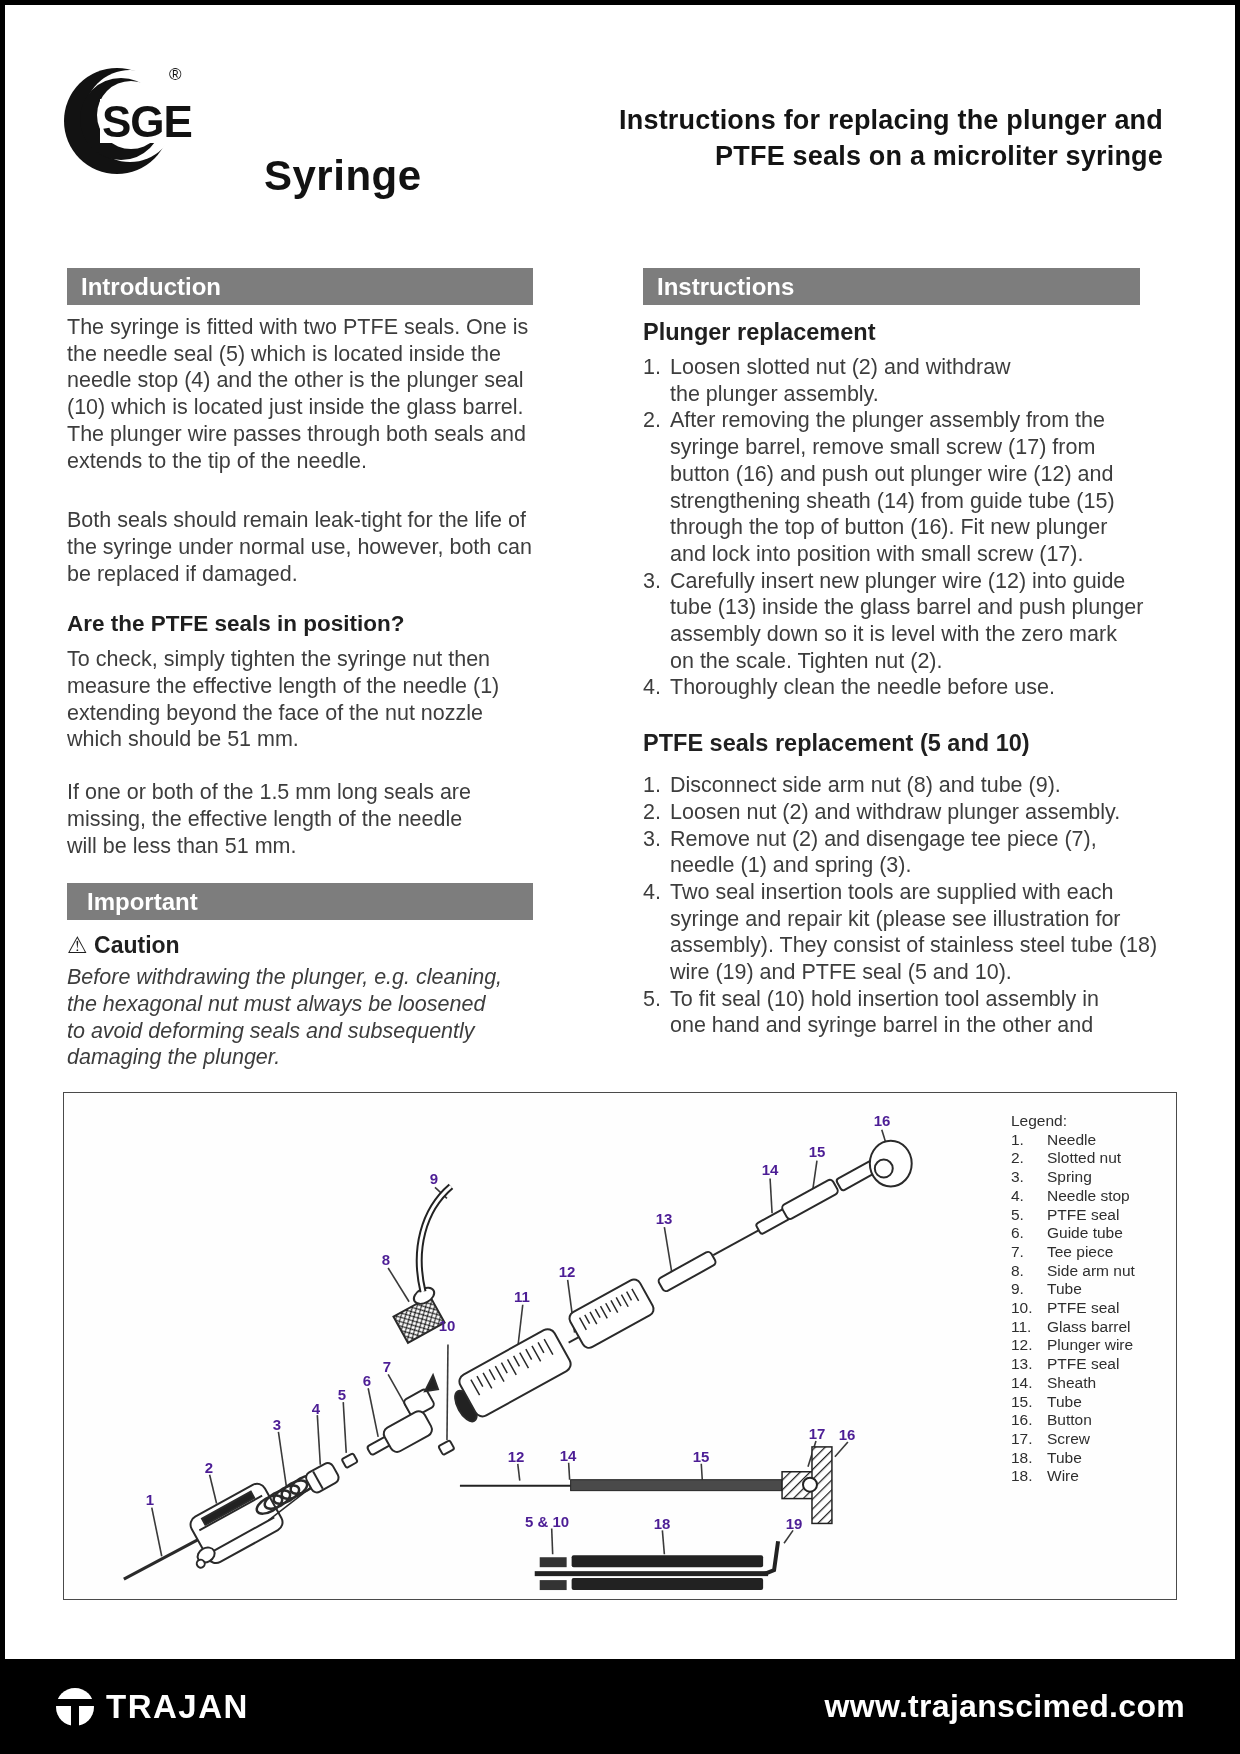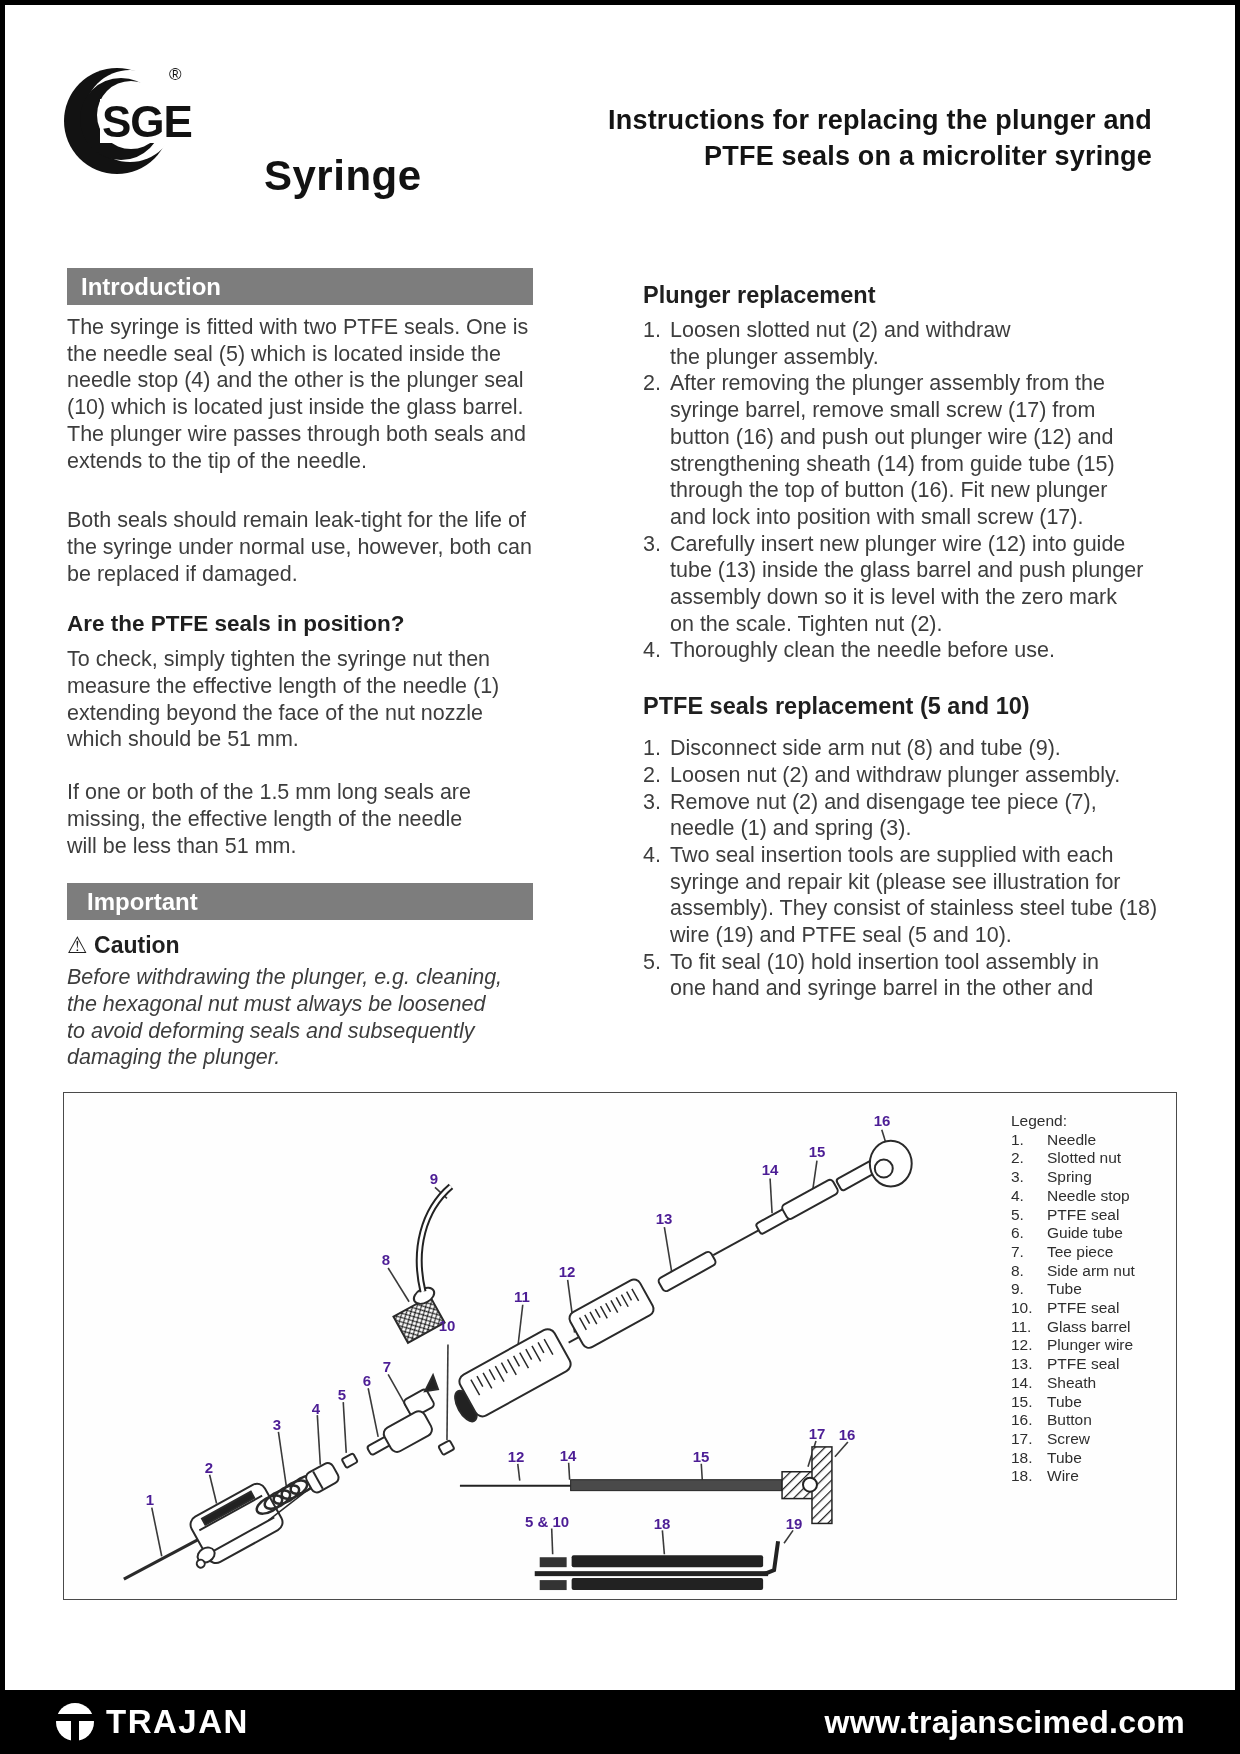--- a/index.html
+++ b/index.html
@@ -7,21 +7,21 @@
     position:relative; width:1240px; height:1754px; background:#ffffff;
     margin:0 auto; overflow:hidden;
     box-shadow: inset 0 0 0 5px #000;
     font-family:"Liberation Sans","DejaVu Sans",sans-serif;
     color:#3d3d3d;
   }
   
   .logo { position:absolute; left:64px; top:56px; width:360px; height:130px; }
   .logo svg { position:absolute; left:0; top:0; }
   .logo-syringe { position:absolute; left:200px; top:96px; font-size:42px; font-weight:bold; color:#121212; letter-spacing:0.5px; }
-  .doc-title { position:absolute; top:102px; right:88px; text-align:right;
+  .doc-title { position:absolute; top:102px; right:77px; text-align:right;
     font-size:27px; font-weight:bold; line-height:36px; color:#141414; letter-spacing:0.2px; }
   
   .col-left  { position:absolute; left:67px;  top:268px; width:466px; }
   .col-right { position:absolute; left:643px; top:268px; width:546px; }
   .section-bar { height:37px; background:#7d7d7d; color:#fff; font-size:24px; font-weight:bold;
     line-height:37px; padding-left:14px; box-sizing:border-box; }
   .col-right .section-bar { width:497px; }
   .body-text { font-size:21.5px; line-height:26.7px; color:#3d3d3d; white-space:pre-line; margin:0; }
   .p1 { margin-top:9px; }  .p2 { margin-top:33px; }
   .sub-head { margin:23px 0 0 0; font-size:22.5px; line-height:28px; font-weight:bold; color:#1f1f1f; }
@@ -40,21 +40,21 @@
   
   .diagram { position:absolute; left:63px; top:1092px; width:1114px; height:508px;
     border:1.5px solid #4a4a4a; box-sizing:border-box; background:#fefefe; }
   .diagram svg { position:absolute; left:0; top:0; }
   .legend { position:absolute; left:947px; top:19px; font-size:15.5px; line-height:18.7px; color:#2e2e2e; }
   .legend-row { display:flex; }
   .legend-row .num { width:36px; flex:0 0 36px; }
   .callout { position:absolute; transform:translateX(-50%); font-size:15px; font-weight:600;
     color:#4c1d95; white-space:nowrap; }
   
-  .footer { position:absolute; left:0; right:0; bottom:0; height:64px; background:#000;
+  .footer { position:absolute; left:0; right:0; bottom:0; height:95px; background:#000;
     display:flex; align-items:center; justify-content:space-between; padding:0 55px; box-sizing:border-box; }
   .footer-brand { display:flex; align-items:center; gap:11px; }
   .footer-brand-text { color:#fff; font-size:33px; font-weight:bold; letter-spacing:1.5px; }
   .footer-site { color:#fff; font-size:32px; font-weight:bold; letter-spacing:0.3px; }
 </style>
 </head>
 <body>
 
 <div class="page">
 
@@ -97,20 +97,21 @@
 will be less than 51 mm.</p>
     <div class="section-bar bar-important">Important</div>
     <h3 class="caution-head"><span>⚠</span> <span>Caution</span></h3>
     <p class="body-text caution-text">Before withdrawing the plunger, e.g. cleaning,
 the hexagonal nut must always be loosened
 to avoid deforming seals and subsequently
 damaging the plunger.</p>
   </div>
 
   <div class="col-right">
+    <div class="section-bar">Instructions</div>
     <h3 class="sub-head1">Plunger replacement</h3>
     <div class="steps">
         <div class="step-row">
           <span class="num">1.</span>
           <span class="txt">Loosen slotted nut (2) and withdraw
 the plunger assembly.</span>
         </div>
         <div class="step-row">
           <span class="num">2.</span>
           <span class="txt">After removing the plunger assembly from the

